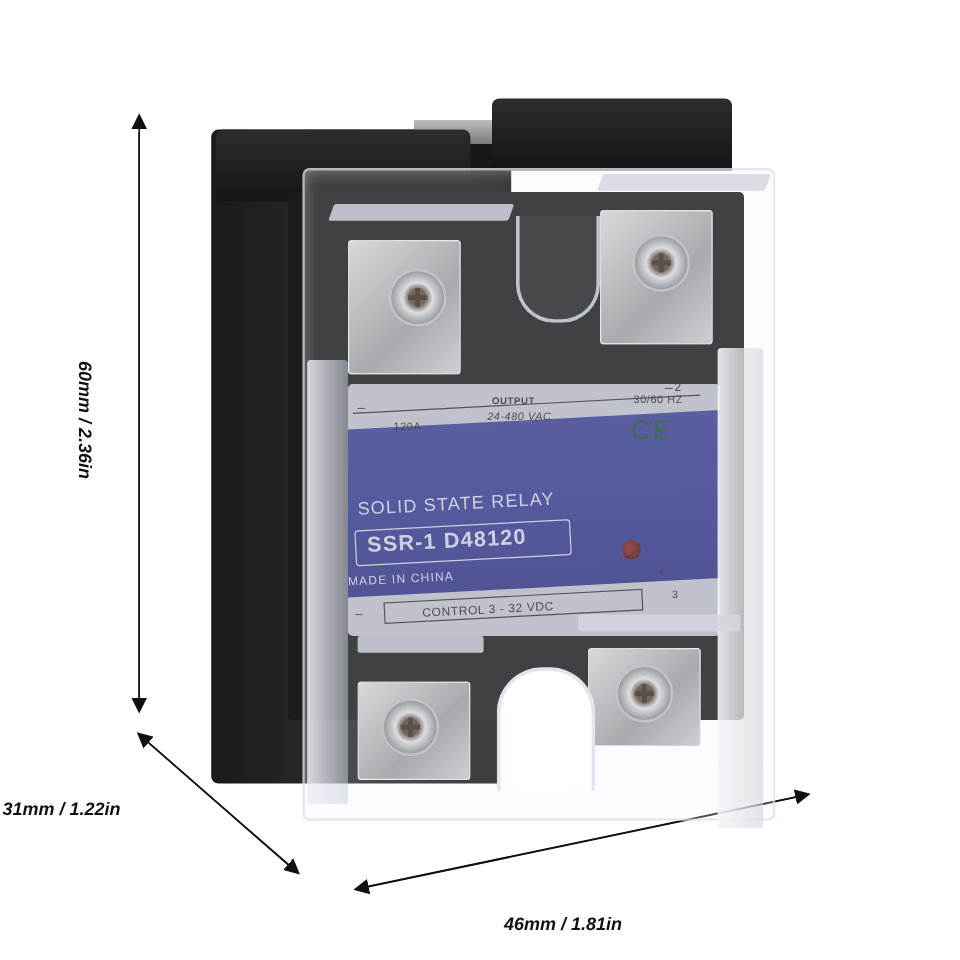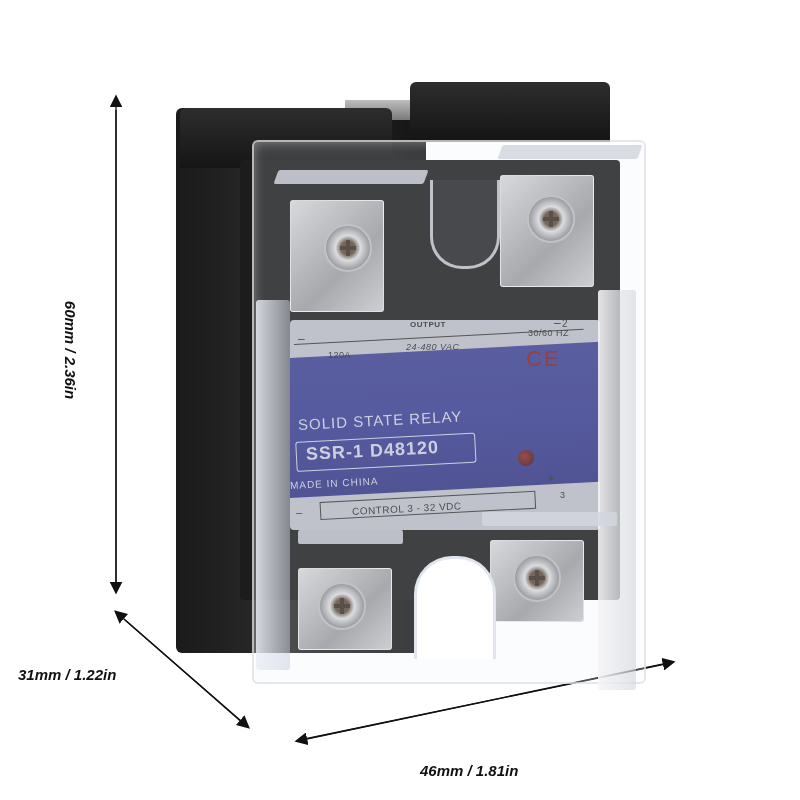--- a/index.html
+++ b/index.html
@@ -6,21 +6,21 @@
     body {
       width: 800px; height: 800px; background: #ffffff; position: relative; overflow: hidden;
       font-family: "Liberation Sans", sans-serif;
     }
     .stage { position: absolute; left: 0; top: 0; width: 800px; height: 800px; }
     .dim-label {
       position: absolute; font-weight: bold; font-style: italic; font-size: 15px; color: #111;
       font-family: "Liberation Sans", sans-serif; white-space: nowrap;
     }
     .dim-height { left: 70px; top: 350px; transform: translate(-50%, -50%) rotate(90deg); }
-    .dim-depth { left: 18px; top: 666px; }
+    .dim-depth { left: 2px; top: 666px; }
     .dim-width { left: 420px; top: 718px; margin-top: 44px; }
 
     
     .body-back {
       position: absolute; left: 176px; top: 108px; width: 250px; height: 545px;
       background: linear-gradient(90deg, #1a1a1a 0%, #2a2a2a 40%, #151515 100%);
       border-radius: 6px;
     }
     .heatsink-tab-left {
       position: absolute; left: 180px; top: 108px; width: 212px; height: 60px;
@@ -61,41 +61,41 @@
     .label {
       position: absolute; left: 290px; top: 320px; width: 310px; height: 210px;
       background: #b7b9c2; border-radius: 4px; overflow: hidden;
     }
     .label-blue {
       position: absolute; left: 0; top: 38px; width: 100%; height: 140px;
       background: linear-gradient(180deg, #3b3f8e 0%, #34388a 60%, #2f3380 100%);
       transform: skewY(-3deg); transform-origin: left top;
     }
     .label-text { position: absolute; color: #2a2a2a; font-size: 9px; letter-spacing: 0.5px; }
-    .lbl-output { left: 120px; top: 0; font-weight: bold; font-size: 8px; }
+    .lbl-output { left: 120px; top: 10px; font-weight: bold; font-size: 8px; }
     .lbl-voltage { left: 116px; top: 22px; font-style: italic; }
     .lbl-current { left: 10px; top: 30px; margin-left: 28px; }
     .lbl-freq { left: 238px; top: 8px; }
     .lbl-term2 { left: 272px; top: -2px; font-size: 10px; }
     .lbl-minus-top { left: 8px; top: 12px; font-size: 12px; }
     .lbl-minus-top2 { left: 264px; top: -4px; font-size: 12px; }
     .out-line {
       position: absolute; left: 4px; top: 24px; width: 290px; height: 1px; background: #333;
       transform: rotate(-3deg); transform-origin: left center;
     }
 
     .blue-text { position: absolute; color: #c7c9dc; letter-spacing: 1px; }
     .lbl-title { left: 8px; top: 96px; font-size: 15px; transform: rotate(-3deg); transform-origin: left; }
     .model-box {
       position: absolute; left: 6px; top: 122px; width: 178px; height: 28px;
       border: 1px solid #c7c9dc; border-radius: 3px; transform: rotate(-3deg); transform-origin: left;
     }
     .lbl-model { left: 16px; top: 124px; font-size: 18px; font-weight: bold; transform: rotate(-3deg); transform-origin: left; }
     .lbl-origin { left: 0px; top: 160px; font-size: 10px; transform: rotate(-3deg); transform-origin: left; }
-    .lbl-ce { left: 236px; top: 26px; font-size: 22px; color: #7f1d1d; letter-spacing: 2px; }
+    .lbl-ce { left: 236px; top: 26px; font-size: 22px; color: #14532d; letter-spacing: 2px; }
     .led {
       position: absolute; left: 228px; top: 130px; width: 16px; height: 16px; border-radius: 50%;
       background: radial-gradient(circle at 40% 40%, #8a2a2a, #3a0c0c);
     }
     .control-box {
       position: absolute; left: 30px; top: 182px; width: 214px; height: 16px;
       border: 1px solid #333; transform: rotate(-3deg); transform-origin: left;
     }
     .lbl-control { left: 62px; top: 186px; color: #2a2a2a; font-size: 10px; transform: rotate(-3deg); transform-origin: left; }
     .lbl-plus { left: 258px; top: 152px; font-size: 11px; color: #2a2a2a; }

